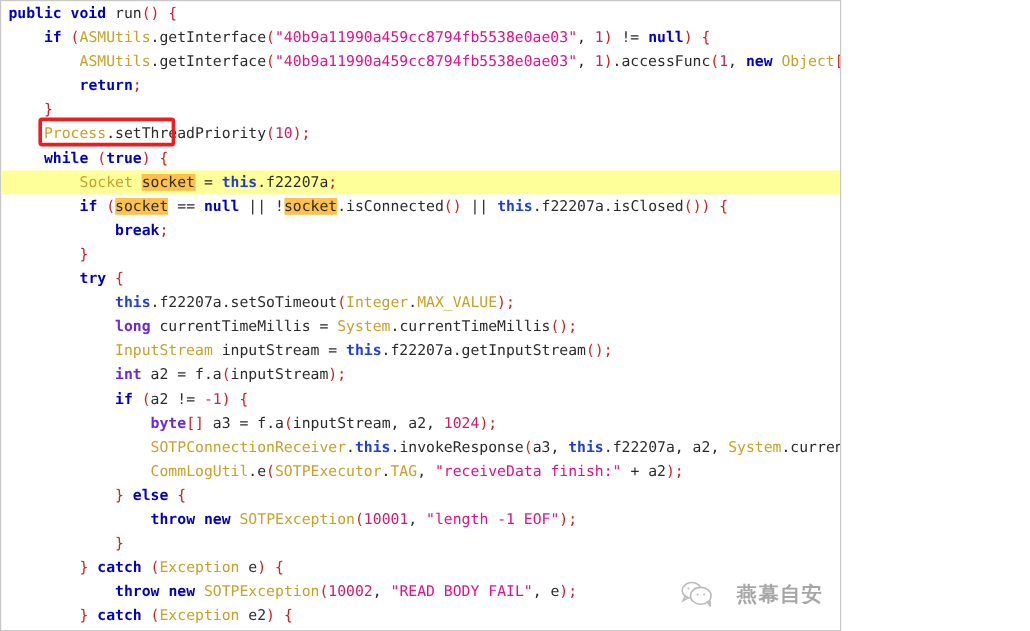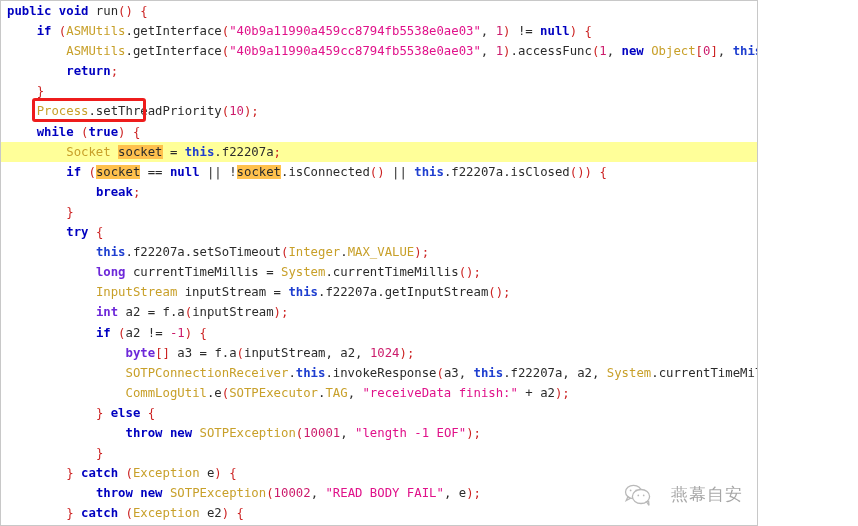--- a/index.html
+++ b/index.html
@@ -2,21 +2,21 @@
 <html><head>
 <meta charset="utf-8">
 <style>
   html, body {
     margin: 0;
     padding: 0;
     background: #ffffff;
   }
   #screen {
     position: relative;
-    width: 758px;
+    width: 701px;
     height: 526px;
     background: #ffffff;
     overflow: hidden;
     border: 1px solid #c8c8c8;
     box-sizing: border-box;
   }
   #code {
     position: absolute;
     top: 0;
     left: 0;
@@ -63,24 +63,25 @@
     border-radius: 3px;
     box-sizing: border-box;
     pointer-events: none;
   }
   
   #watermark {
     position: absolute;
     right: 14px;
     bottom: 18px;
     display: flex;
-    align-items: flex-start;
+    align-items: center;
     gap: 17px;
     opacity: 0.52;
     user-select: none;
+    font-weight: bold;
   }
   #watermark .wm-text {
     font-family: "DejaVu Sans", "Liberation Sans", sans-serif;
     font-size: 17px;
     color: #555555;
     letter-spacing: 1px;
   }
   #watermark svg { display: block; }
 </style>
 </head>

